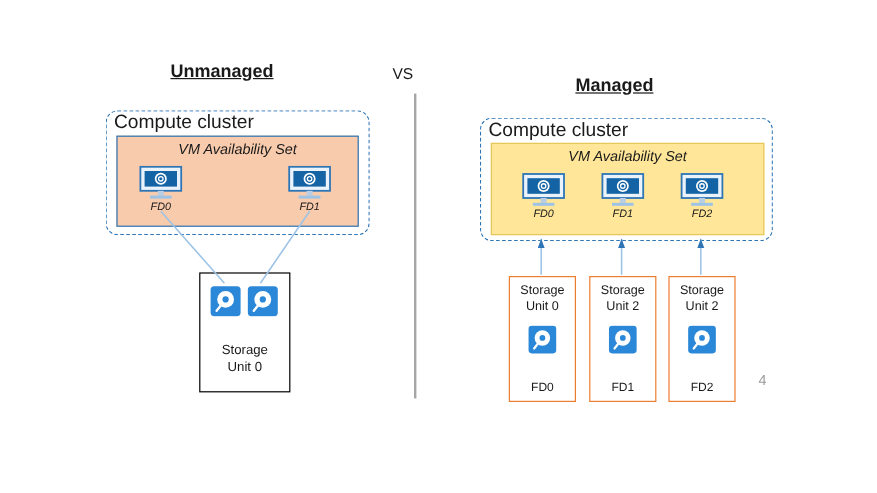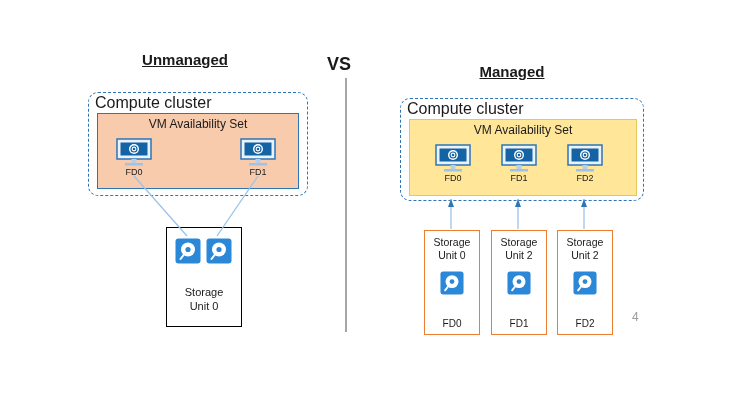--- a/index.html
+++ b/index.html
@@ -2,26 +2,26 @@
 <html><head>
 <meta charset="utf-8">
 <style>
   html,body { margin:0; padding:0; background:#ffffff; }
   .canvas {
     position:relative; width:731px; height:344px; background:#ffffff;
     font-family:"Liberation Sans", sans-serif; color:#1a1a1a; overflow:hidden;
   }
   .abs { position:absolute; }
   .title { font-size:15px; font-weight:bold; text-decoration:underline; text-align:center; }
-  .vs { font-size:18px; font-weight:bold; }
+  .vs { font-size:13px; font-weight:normal; }
   .cluster {
     position:absolute; border:1.5px dashed #2E75B6; border-radius:10px; background:transparent;
   }
   .cluster-label { position:absolute; font-size:16px; white-space:nowrap; }
-  .avset { position:absolute; }
+  .avset { position:absolute;font-style:italic; }
   .avset-unmanaged { background:#F8CBAD; border:1px solid #2E75B6; }
   .avset-managed  { background:#FFE699; border:1px solid #E5C75A; }
   .avset-label { position:absolute; top:3px; left:0; right:0; text-align:center; font-size:12px; }
   .vm { position:absolute; width:44px; text-align:center; }
   .vm svg { display:block; margin:0 auto; }
   .vm-label { font-size:9px; line-height:9px; margin-top:1px; }
   .section-label { position:absolute; font-size:12px; text-align:center; white-space:nowrap; }
   .storage-box-unmanaged {
     position:absolute; width:74px; height:98px; background:#ffffff; border:1.5px solid #000000;
   }

